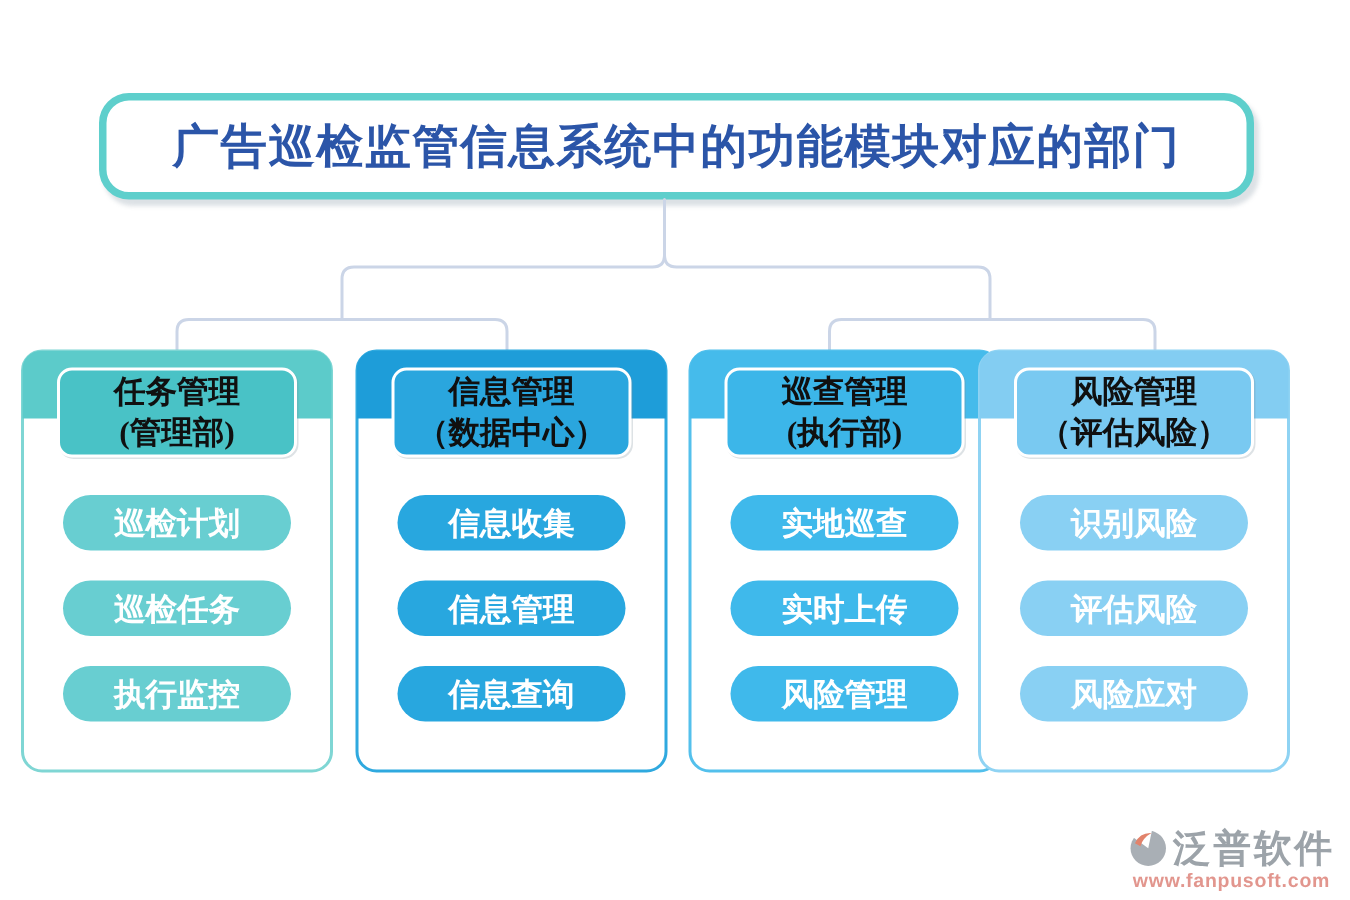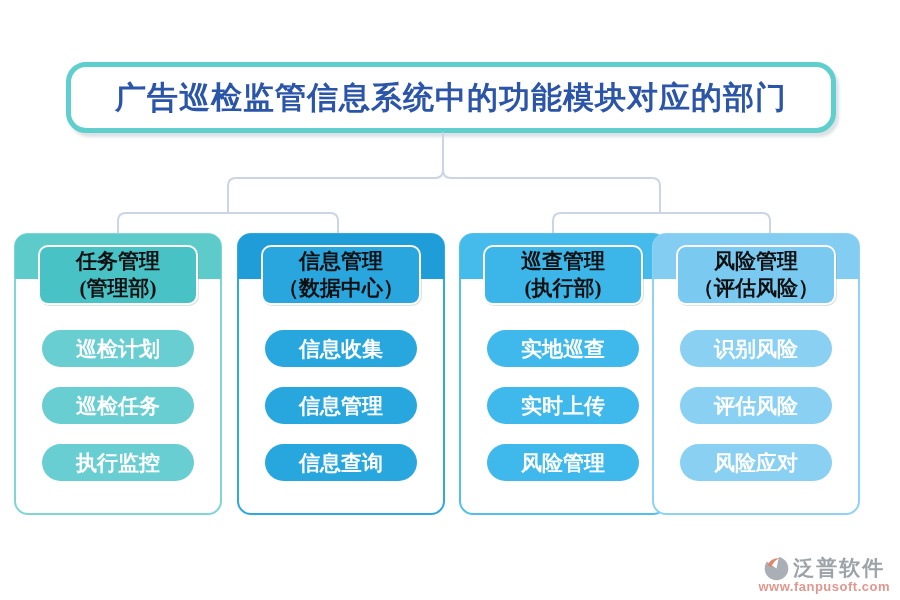--- a/index.html
+++ b/index.html
@@ -50,21 +50,21 @@
     position:absolute;left:50%;transform:translateX(-50%);
     width:152px;height:37px;border-radius:19px;background:var(--pill);
     display:flex;align-items:center;justify-content:center;
   }
   .pill .pt{color:#ffffff;font-weight:bold;font-size:21px;white-space:nowrap;text-align:center;}
   .p0{top:95px}.p1{top:152px}.p2{top:209px}
 
   
   .watermark{position:absolute;right:10px;bottom:6px;display:flex;flex-direction:column;align-items:center;}
   .wm-row{display:flex;align-items:center;gap:3px;}
-  .wm-brand{font-size:21px;font-weight:bold;color:var(--brand-color,#9CA3A9);letter-spacing:2px;white-space:nowrap;}
+  .wm-brand{font-size:25px;font-weight:bold;color:var(--brand-color,#9CA3A9);letter-spacing:2px;white-space:nowrap;}
   .wm-url{
     font-size:13px;font-weight:bold;color:var(--url-color,#E2968E);
     font-family:"Liberation Sans","DejaVu Sans",sans-serif;margin-top:-3px;letter-spacing:.5px;white-space:nowrap;
   }
 </style>
 </head>
 <body>
 
 <div class="canvas" style="--title-border: #5ECFCC; --title-text: #2B55A8; --connector: #CBD5E7; --brand-color: #9CA3A9; --url-color: #E2968E;">
 

